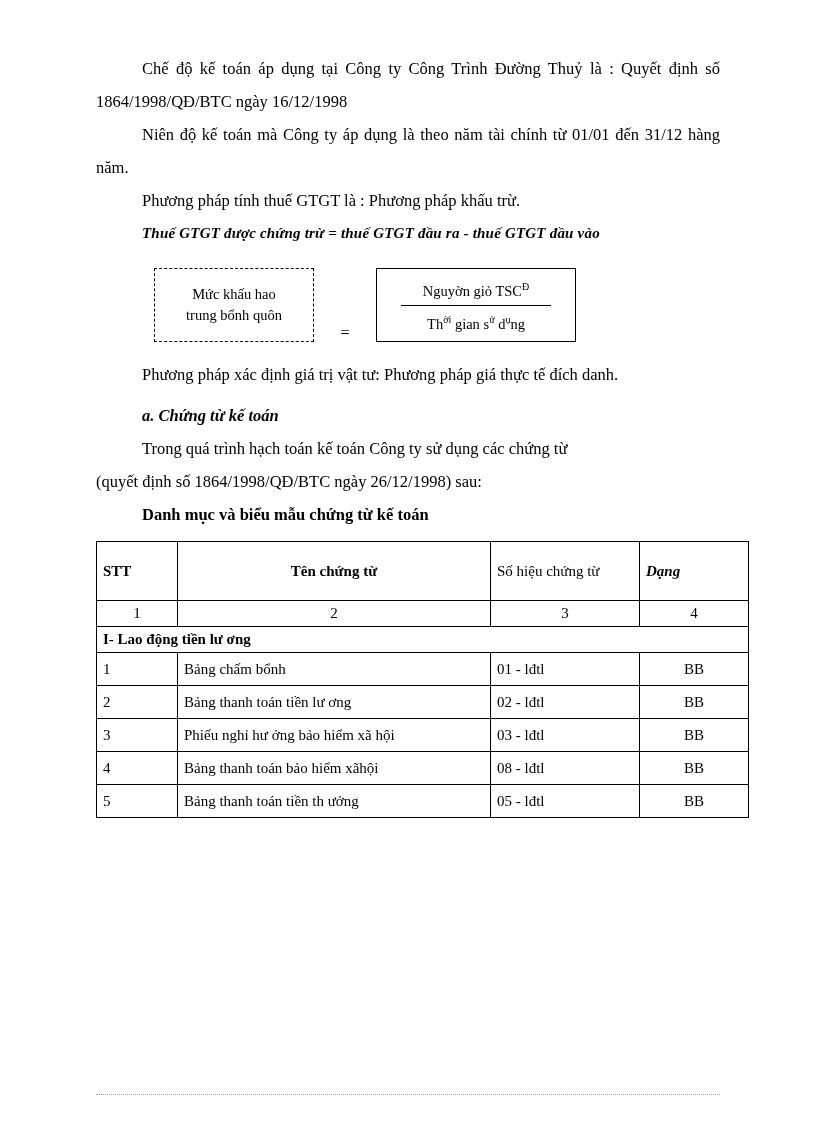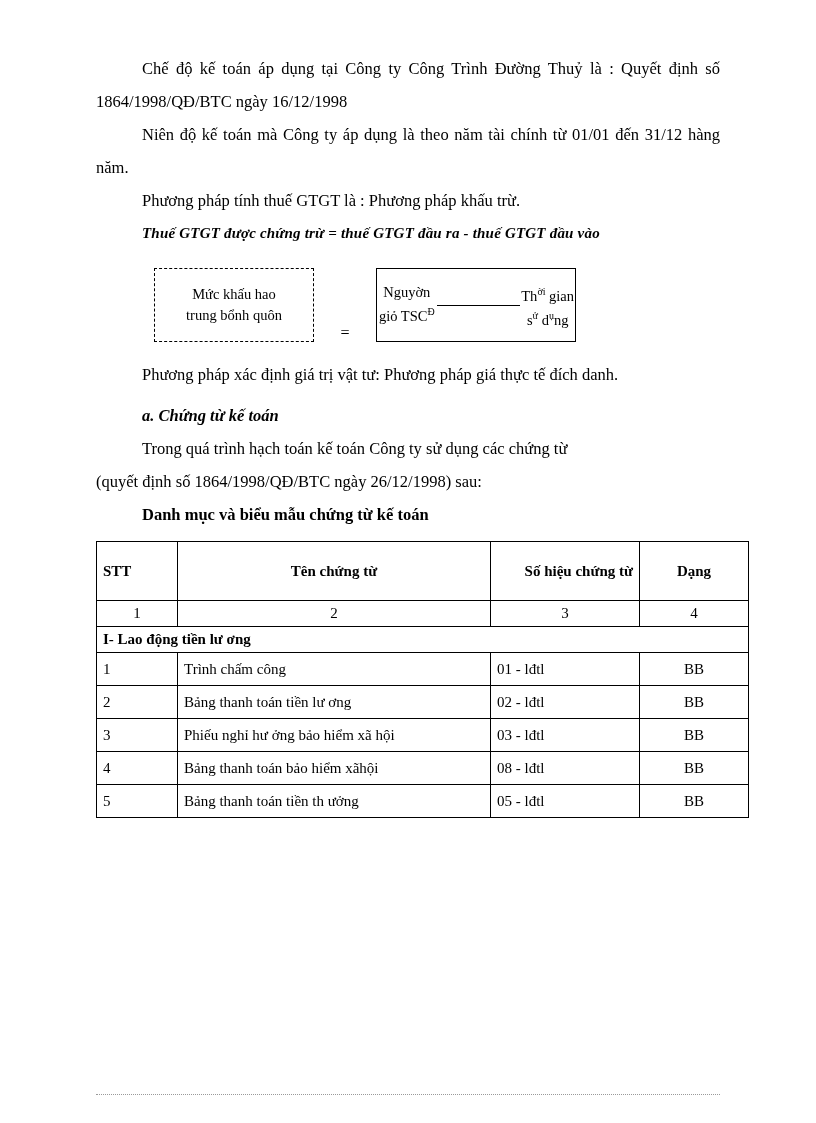--- a/index.html
+++ b/index.html
@@ -68,20 +68,21 @@
   .eq-sign {
     width: 62px;
     text-align: center;
     font-size: 16px;
   }
   .box-solid {
     border: 1px solid #000;
     width: 198px;
     height: 72px;
     display: flex;
+    flex-direction: column;
     align-items: center;
     justify-content: center;
     font-size: 14.5px;
     line-height: 20px;
     text-align: center;
   }
   .frac-top {
     padding: 2px 0 4px 0;
   }
   .frac-bar {
@@ -122,22 +123,22 @@
     table-layout: fixed;
   }
   table.doc-table td, table.doc-table th {
     border: 1px solid #000;
     font-size: 15px;
     padding: 4px 6px;
     vertical-align: middle;
   }
   .th-stt { width: 68px; font-weight: bold; }
   .th-ten { width: 300px; text-align: center; font-weight: bold; }
-  .th-so  { width: 136px; text-align: right; font-weight: bold; }
-  .th-dang{ width: 96px;  text-align: center; font-weight: bold; }
+  .th-so  { width: 136px; text-align: left; font-weight: normal; }
+  .th-dang{ width: 96px;  text-align: left; font-weight: bold; font-style: italic; }
   .hdr-cell { height: 50px; }
   .numrow td { text-align: center; font-size: 15px; padding: 1px 6px; }
   .section-row td {
     font-weight: bold;
     font-size: 15px;
     padding: 4px 8px;
   }
   .c-stt { text-align: left; padding-left: 8px; }
   .c-name { text-align: left; padding-left: 10px; }
   .c-code { text-align: left; padding-left: 14px; font-family: Liberation Serif, serif; }
@@ -206,21 +207,21 @@
         <td>1</td>
         <td>2</td>
         <td>3</td>
         <td>4</td>
       </tr>
       <tr class="section-row">
         <td colspan="4">I- Lao động tiền lư   ơng</td>
       </tr>
       <tr class="data-row">
         <td class="c-stt">1</td>
-        <td class="c-name">Trình chấm công</td>
+        <td class="c-name">Bảng chấm bổnh</td>
         <td class="c-code">01 - lđtl</td>
         <td class="c-type">BB</td>
       </tr>
       <tr class="data-row">
         <td class="c-stt">2</td>
         <td class="c-name">Bảng thanh toán tiền lư   ơng</td>
         <td class="c-code">02 - lđtl</td>
         <td class="c-type">BB</td>
       </tr>
       <tr class="data-row">

